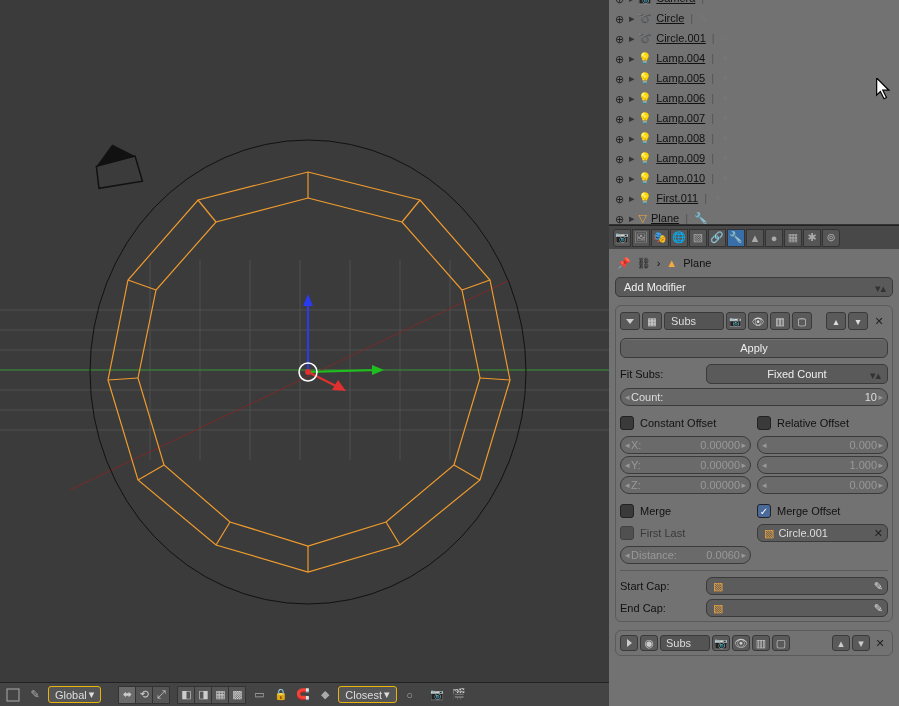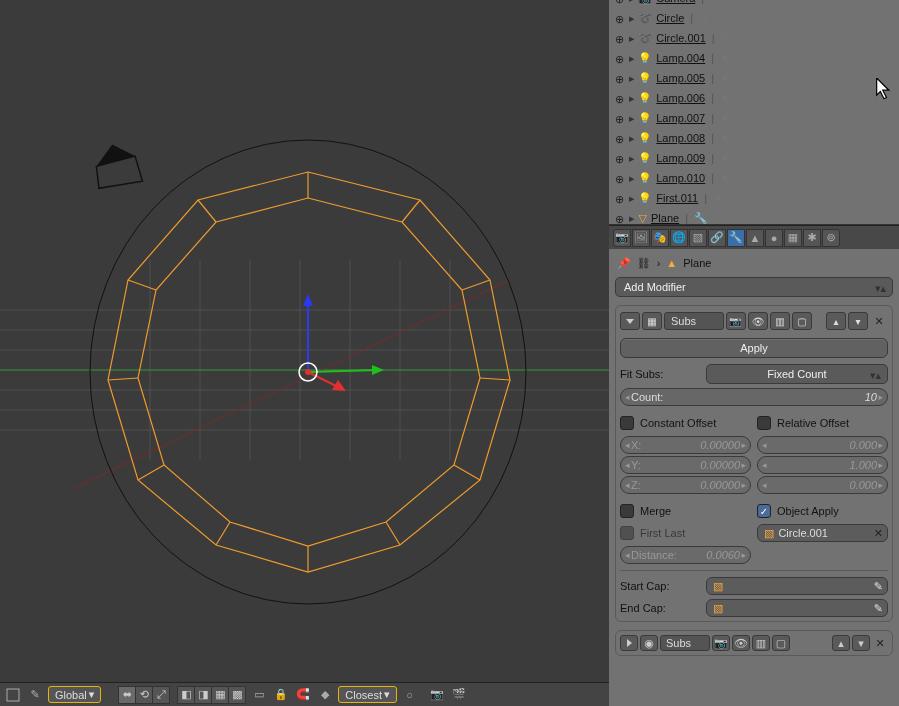--- a/index.html
+++ b/index.html
@@ -60,21 +60,21 @@
   .btn-row { display: flex; gap: 6px; margin-top: 6px; }
   .btn { flex:1; background: #616161; border:1px solid #3a3a3a; border-radius:6px; height:20px; display:flex; align-items:center; justify-content:center; color:#eee; font-size:11px; box-shadow: inset 0 1px 0 rgba(255,255,255,.1); }
 
   .field-row { display:flex; align-items:center; gap:6px; margin-top:6px; }
   .lbl { flex: 0 0 80px; color:#111; font-size:11px; }
   .num-field { flex:1; background:#676767; border:1px solid #3a3a3a; border-radius:10px; height:18px; display:flex; align-items:center; padding:0 10px; color:#ddd; font-size:11px; position:relative; }
   .num-field.disabled { color:#999; background:#6a6a6a; }
   .num-field .l { position:absolute; left:4px; top:3px; color:#999; font-size:9px; }
   .num-field .r { position:absolute; right:4px; top:3px; color:#999; font-size:9px; }
   .num-field .k { }
-  .num-field .v { margin-left:auto;font-style:italic; }
+  .num-field .v { margin-left:auto; }
 
   .twocol { display:flex; gap:6px; margin-top:8px; }
   .col { flex:1; }
 
   .chk-line { display:flex; align-items:center; gap:6px; height:18px; color:#111; font-size:11px; }
   .chk { width:14px; height:14px; background:#3a3a3a; border:1px solid #222; border-radius:3px; display:inline-flex; align-items:center; justify-content:center; }
   .chk.on { background:#4a6a9a; }
   .chk.on::after { content:"✓"; color:#fff; font-size:10px; }
 
   .obj-field { background:#5c5c5c; border:1px solid #3a3a3a; border-radius:6px; height:18px; display:flex; align-items:center; padding:0 6px; gap:4px; color:#ddd; font-size:11px; position:relative; }
@@ -428,21 +428,21 @@
             <div class="num-field disabled" style="margin-top:4px">
                 <span class="l">◂</span>
                 <span class="k">Distance:</span>
                 <span class="v">0.0060</span>
                 <span class="r">▸</span>
               </div>
           </div>
           <div class="col">
             <div class="chk-line">
                 <span class="chk on"></span>
-                <span>Object Apply</span>
+                <span>Merge Offset</span>
               </div>
             <div class="obj-field" style="margin-top:4px">
               <span style="color:#f7a93b">▧</span>
               <span>Circle.001</span>
               <span class="clr">✕</span>
             </div>
           </div>
         </div>
 
         <div class="sep"></div>

